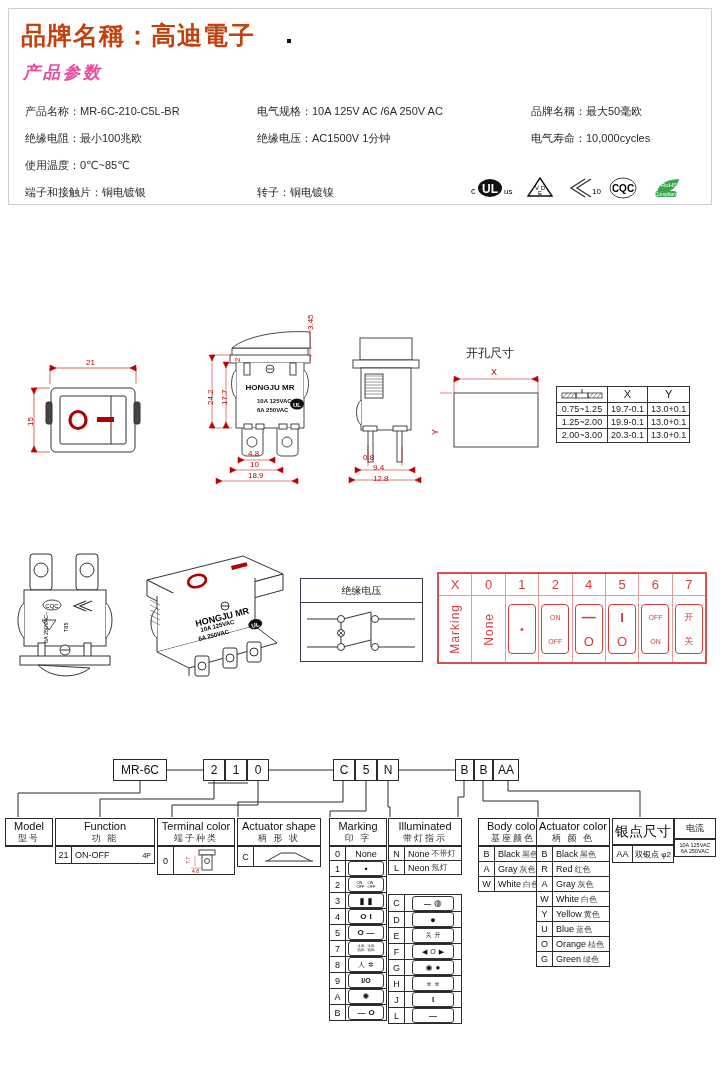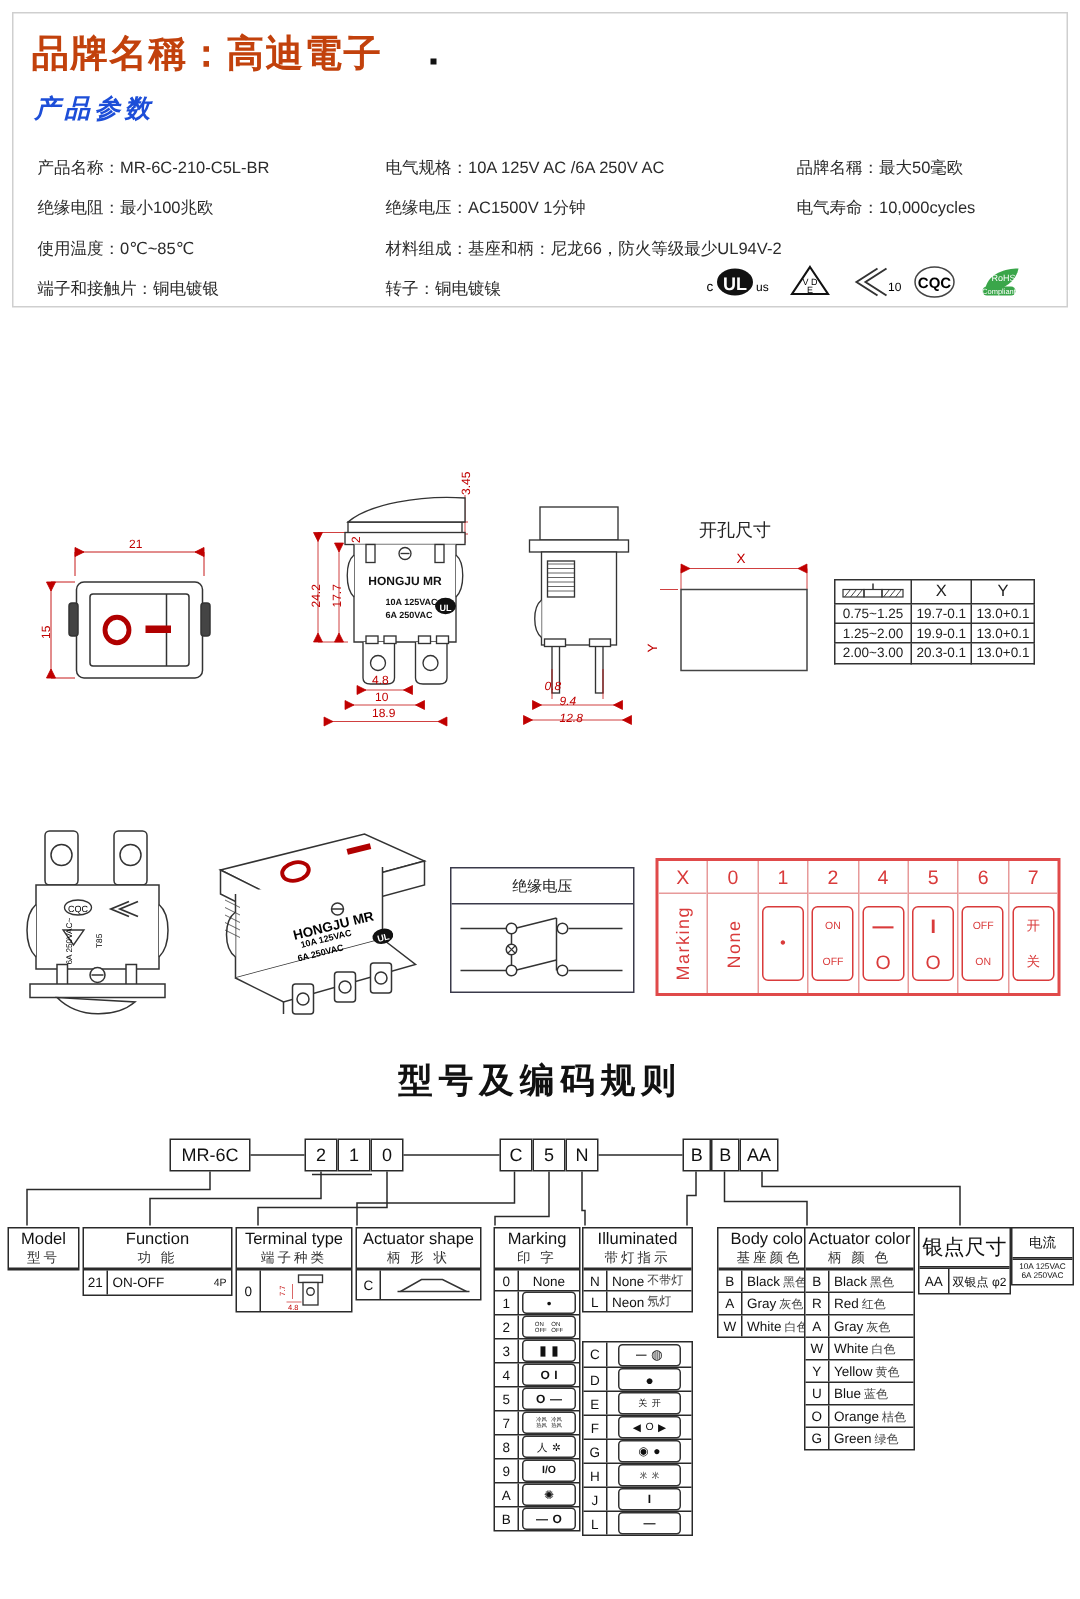--- a/index.html
+++ b/index.html
@@ -12,21 +12,21 @@
 
   
   .hdr{position:absolute;left:8px;top:8px;width:704px;height:197px;
        border:1px solid #cfcfcf;background:#fff;box-sizing:border-box;}
   .brand{position:absolute;left:12px;top:10px;font-size:25px;font-weight:700;
          letter-spacing:1px;color:#c2410c;white-space:nowrap;}
   .brand-dot{position:absolute;left:278px;top:30px;width:4px;height:4px;
              background:#111;border-radius:0;}
   .prodparam{position:absolute;left:14px;top:52px;font-size:17px;font-weight:700;
              font-style:italic;font-family:"Liberation Serif","DejaVu Serif",serif;
-             letter-spacing:3px;color:#1d4ed8;}
+             letter-spacing:3px;color:#ec4899;}
   .spec{position:absolute;font-size:11px;color:#2b2b2b;white-space:nowrap;}
   .col1{left:16px;} .col2{left:248px;} .col3{left:522px;}
   .r1{top:95px;} .r2{top:122px;} .r3{top:149px;} .r4{top:176px;}
 
   .certs{position:absolute;left:462px;top:166px;display:flex;gap:11px;align-items:center;}
   .cert{height:26px;display:flex;align-items:center;}
 
   
   .sect-title{position:absolute;width:100%;text-align:center;
               font-size:23px;font-weight:700;letter-spacing:4px;color:#111;}
@@ -101,21 +101,20 @@
     <div class="brand-dot"></div>
     <div class="prodparam">产品参数</div>
 
     <div class="spec col1 r1"><span>产品名称：</span><span>MR-6C-210-C5L-BR</span></div>
     <div class="spec col1 r2"><span>绝缘电阻：</span><span>最小100兆欧</span></div>
     <div class="spec col1 r3"><span>使用温度：</span><span>0℃~85℃</span></div>
     <div class="spec col1 r4"><span>端子和接触片：</span><span>铜电镀银</span></div>
 
     <div class="spec col2 r1"><span>电气规格：</span><span>10A  125V  AC /6A  250V  AC</span></div>
     <div class="spec col2 r2"><span>绝缘电压：</span><span>AC1500V 1分钟</span></div>
-    <div class="spec col2 r3"><span>材料组成：</span><span>基座和柄：尼龙66，防火等级最少UL94V-2</span></div>
     <div class="spec col2 r4"><span>转子：</span><span>铜电镀镍</span></div>
 
     <div class="spec col3 r1"><span>品牌名稱：</span><span>最大50毫欧</span></div>
     <div class="spec col3 r2"><span>电气寿命：</span><span>10,000cycles</span></div>
 
     <div class="certs">
       <div class="cert">
         <svg width="44" height="24" viewBox="0 0 44 24">
           <text x="0" y="18" font-size="9" font-family="Liberation Sans">c</text>
           <g transform="translate(7,2)">
@@ -246,21 +245,21 @@
     </svg>
     <div class="dimtxt v" style="left:46px;top:105px;">24.2</div>
     <div class="dimtxt v" style="left:60px;top:105px;">17.7</div>
     <div class="dimtxt v" style="left:73px;top:62px;">2</div>
     <div class="dimtxt v" style="left:146px;top:30px;">3.45</div>
     <div class="dimtxt" style="left:88px;top:149px;">4.8</div>
     <div class="dimtxt" style="left:90px;top:160px;">10</div>
     <div class="dimtxt" style="left:88px;top:171px;">18.9</div>
   </div>
 
-  <div class="blk" style="left:335px;top:330px;width:105px;height:160px;font-style:italic;">
+  <div class="blk" style="left:335px;top:330px;width:105px;height:160px;">
     <svg width="105" height="160" viewBox="0 0 105 160">
       <g stroke="#333" stroke-width="0.9" fill="#fff">
         <rect x="25" y="8" width="52" height="22"></rect>
         <rect x="18" y="30" width="66" height="8"></rect>
         <rect x="26" y="38" width="50" height="62"></rect>
         <rect x="30" y="44" width="18" height="24" fill="none"></rect>
         <g stroke-width="0.5">
           <line x1="30" y1="46" x2="48" y2="46"></line>
             <line x1="30" y1="49" x2="48" y2="49"></line>
           <line x1="30" y1="52" x2="48" y2="52"></line>
@@ -492,21 +491,20 @@
       <div class="num">7</div>
       <div class="sym">
         <div class="symbox">
           <span style="font-size:9px;">开</span>
           <span style="font-size:9px;">关</span>
         </div>
       </div>
     </div>
   </div>
 
-  <div class="sect-title" style="top:705px;">型号及编码规则</div>
 
   <div class="codebox" style="left:113px;top:759px;width:54px;">MR-6C</div>
   <div class="codebox" style="left:203px;top:759px;width:22px;">2</div>
   <div class="codebox" style="left:225px;top:759px;width:22px;">1</div>
   <div class="codebox" style="left:247px;top:759px;width:22px;">0</div>
   <div class="codebox" style="left:333px;top:759px;width:22px;">C</div>
   <div class="codebox" style="left:355px;top:759px;width:22px;">5</div>
   <div class="codebox" style="left:377px;top:759px;width:22px;">N</div>
   <div class="codebox" style="left:455px;top:759px;width:19px;">B</div>
   <div class="codebox" style="left:474px;top:759px;width:19px;">B</div>
@@ -549,21 +547,21 @@
       <div class="lk">21</div>
       <div class="lv" style="justify-content:space-between;padding-right:3px;">
         <span>ON-OFF</span>
         <span style="font-size:7px;">4P</span>
       </div>
     </div>
   </div>
 
   <div class="lg" style="left:157px;top:818px;width:78px;">
     <div class="lg-h">
-      <div class="en">Terminal type</div>
+      <div class="en">Terminal color</div>
       <div class="cn">端子种类</div>
     </div>
     <div class="lrow" style="height:28px;">
       <div class="lk">0</div>
       <div class="lv">
         <svg width="58" height="26" viewBox="0 0 58 26">
           <g stroke="#333" stroke-width="0.9" fill="#fff">
             <rect x="22" y="2" width="16" height="5"></rect>
             <rect x="25" y="7" width="10" height="15"></rect>
             <circle cx="30" cy="13" r="2.5"></circle>

